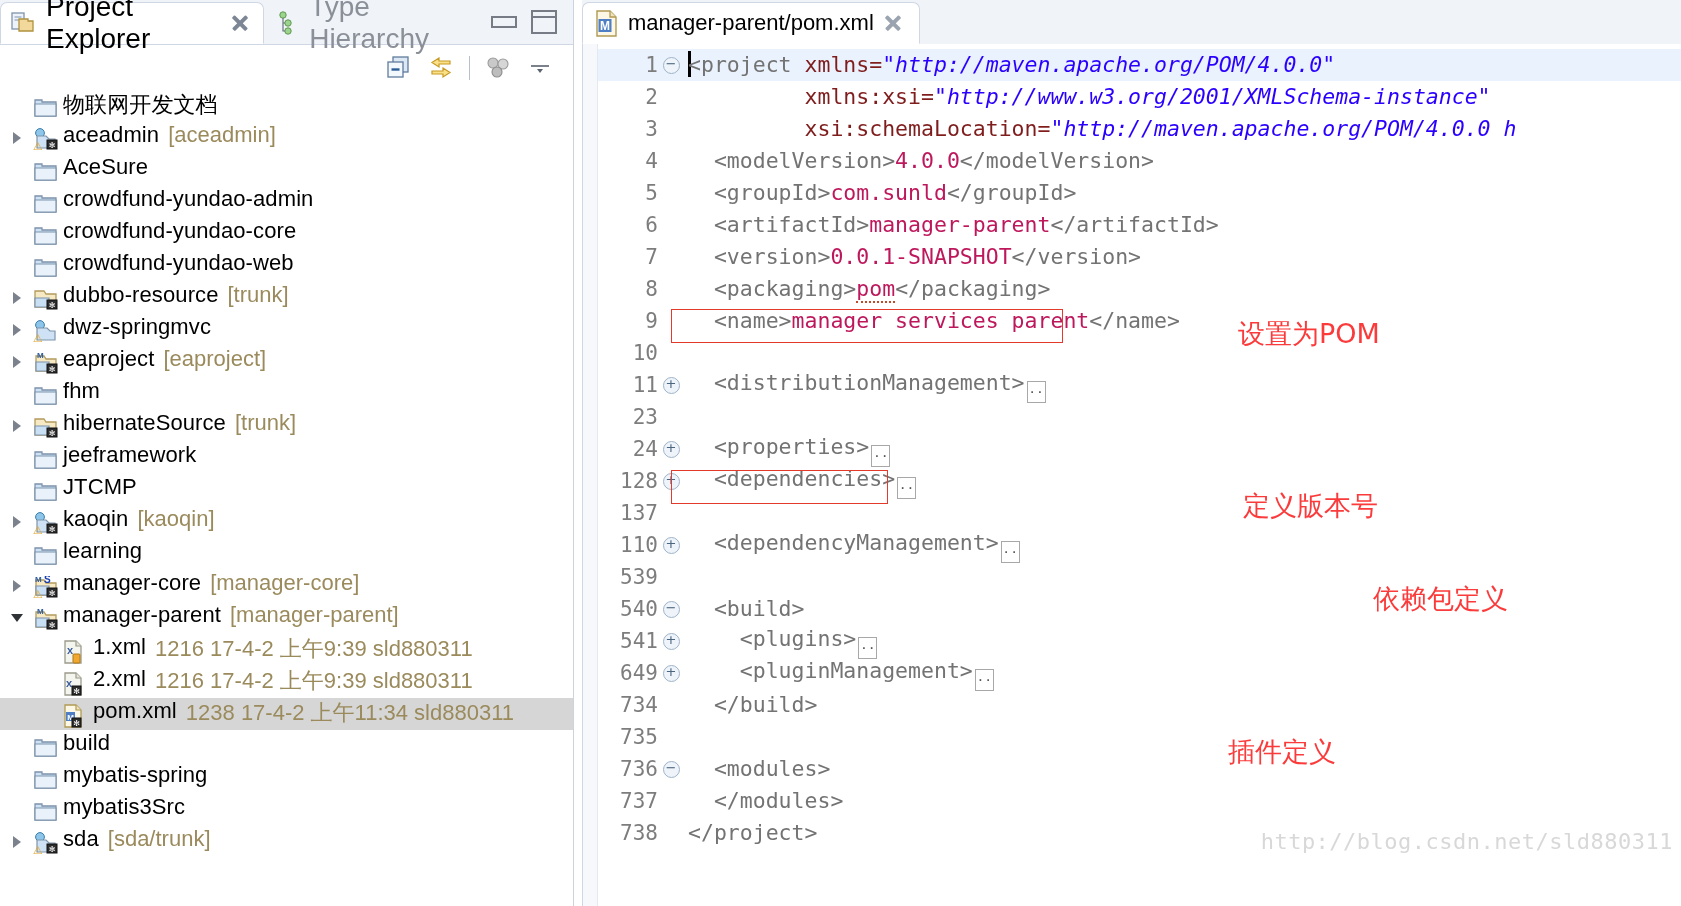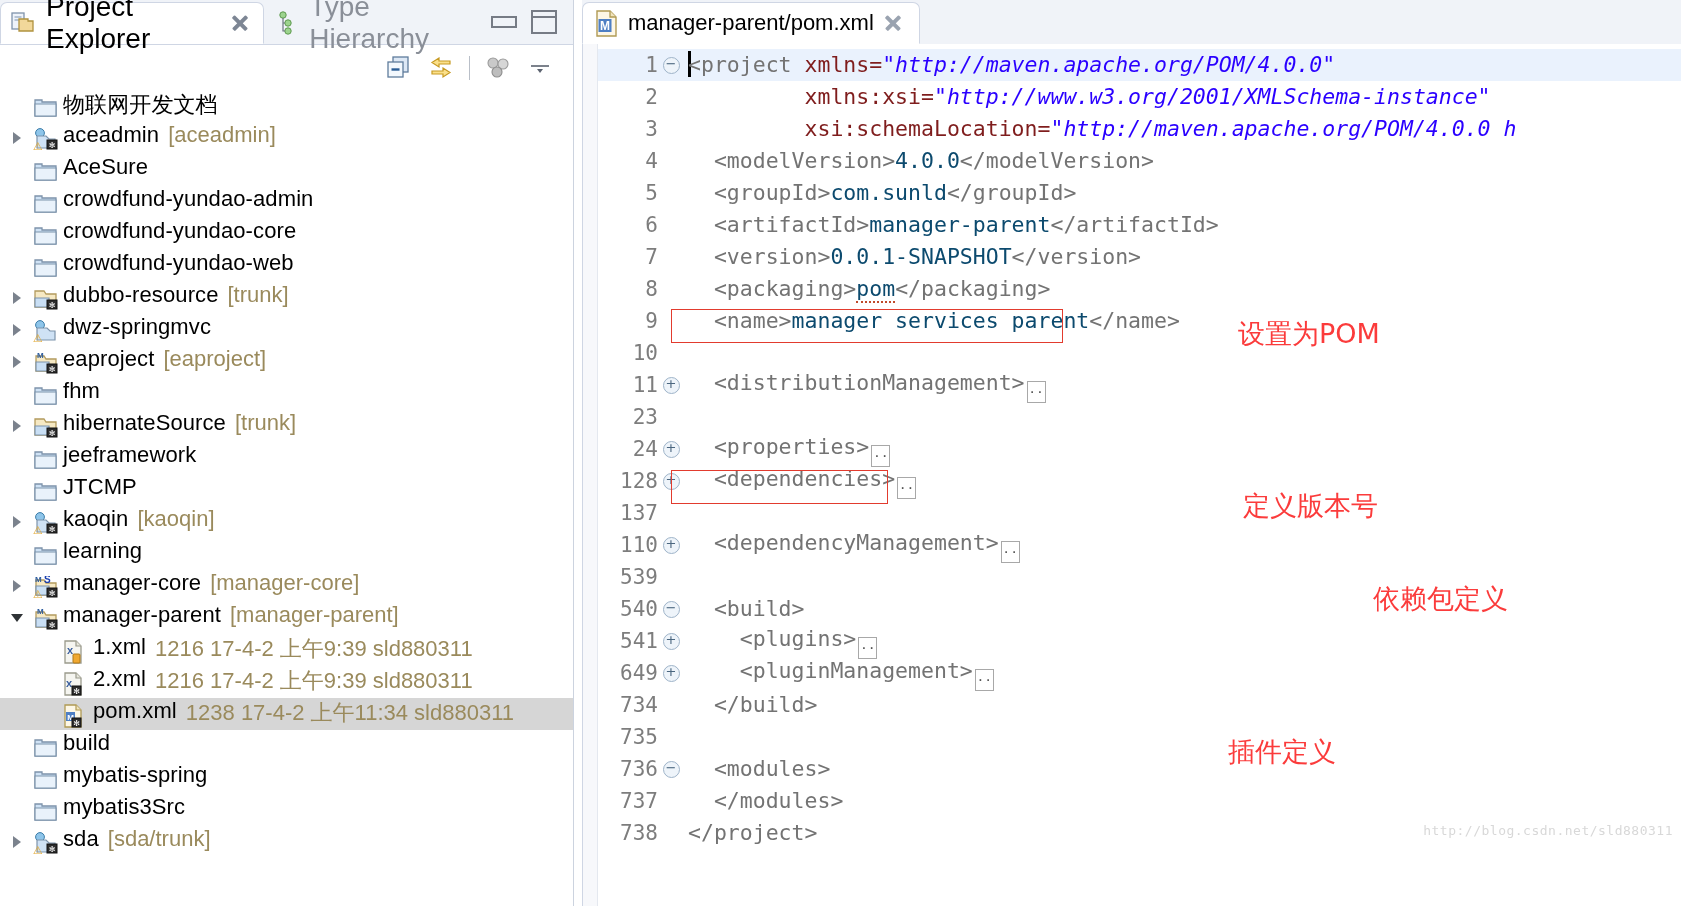--- a/index.html
+++ b/index.html
@@ -135,38 +135,38 @@
   .fmark{
     width:15px;height:15px;border-radius:50%;border:1.3px solid #9fb4c9;
     color:#4a667f;font-size:13px;line-height:12px;text-align:center;
     background:#eef4fa;font-family:"DejaVu Sans",sans-serif;
   }
   .ctext{padding-left:6px;}
   .hl-line{background:#eaf2fd;}
   .tag{color:#737373;}
   .attr{color:#7f1d1d;}
   .val{color:#2a00ff;font-style:italic;}
-  .txt{color:#0c4a6e;}
+  .txt{color:#be185d;}
   .caret-bar{display:inline-block;width:3px;height:26px;background:#000;vertical-align:-5px;margin-right:-3px;}
   .collapsed{
     display:inline-block;width:17px;height:20px;border:1px solid #a8a8a8;
     background:#fff;color:#555;font-size:13px;line-height:14px;text-align:center;
     vertical-align:-3px;margin-left:2px;
   }
   .err-under{border-bottom:2px dotted #c04a2a;}
   .redbox{
     position:absolute;border:1.6px solid #e23b2e;box-sizing:border-box;pointer-events:none;
   }
   .ann{
     position:absolute;color:#fb3b3b;font-size:27px;white-space:nowrap;
     font-family:"DejaVu Sans","Liberation Sans",sans-serif;
   }
   .watermark{
-    position:absolute;right:8px;bottom:68px;
-    color:#d8d8d8;font-size:13px;
+    position:absolute;right:8px;bottom:52px;
+    color:#d8d8d8;font-size:22px;
     font-family:"DejaVu Sans Mono","Liberation Mono",monospace;
     letter-spacing:.5px;
   }
   svg.arrow-layer{position:absolute;inset:0;pointer-events:none;}
 </style>
 </head>
 <body>
 
 <div class="app">
 

